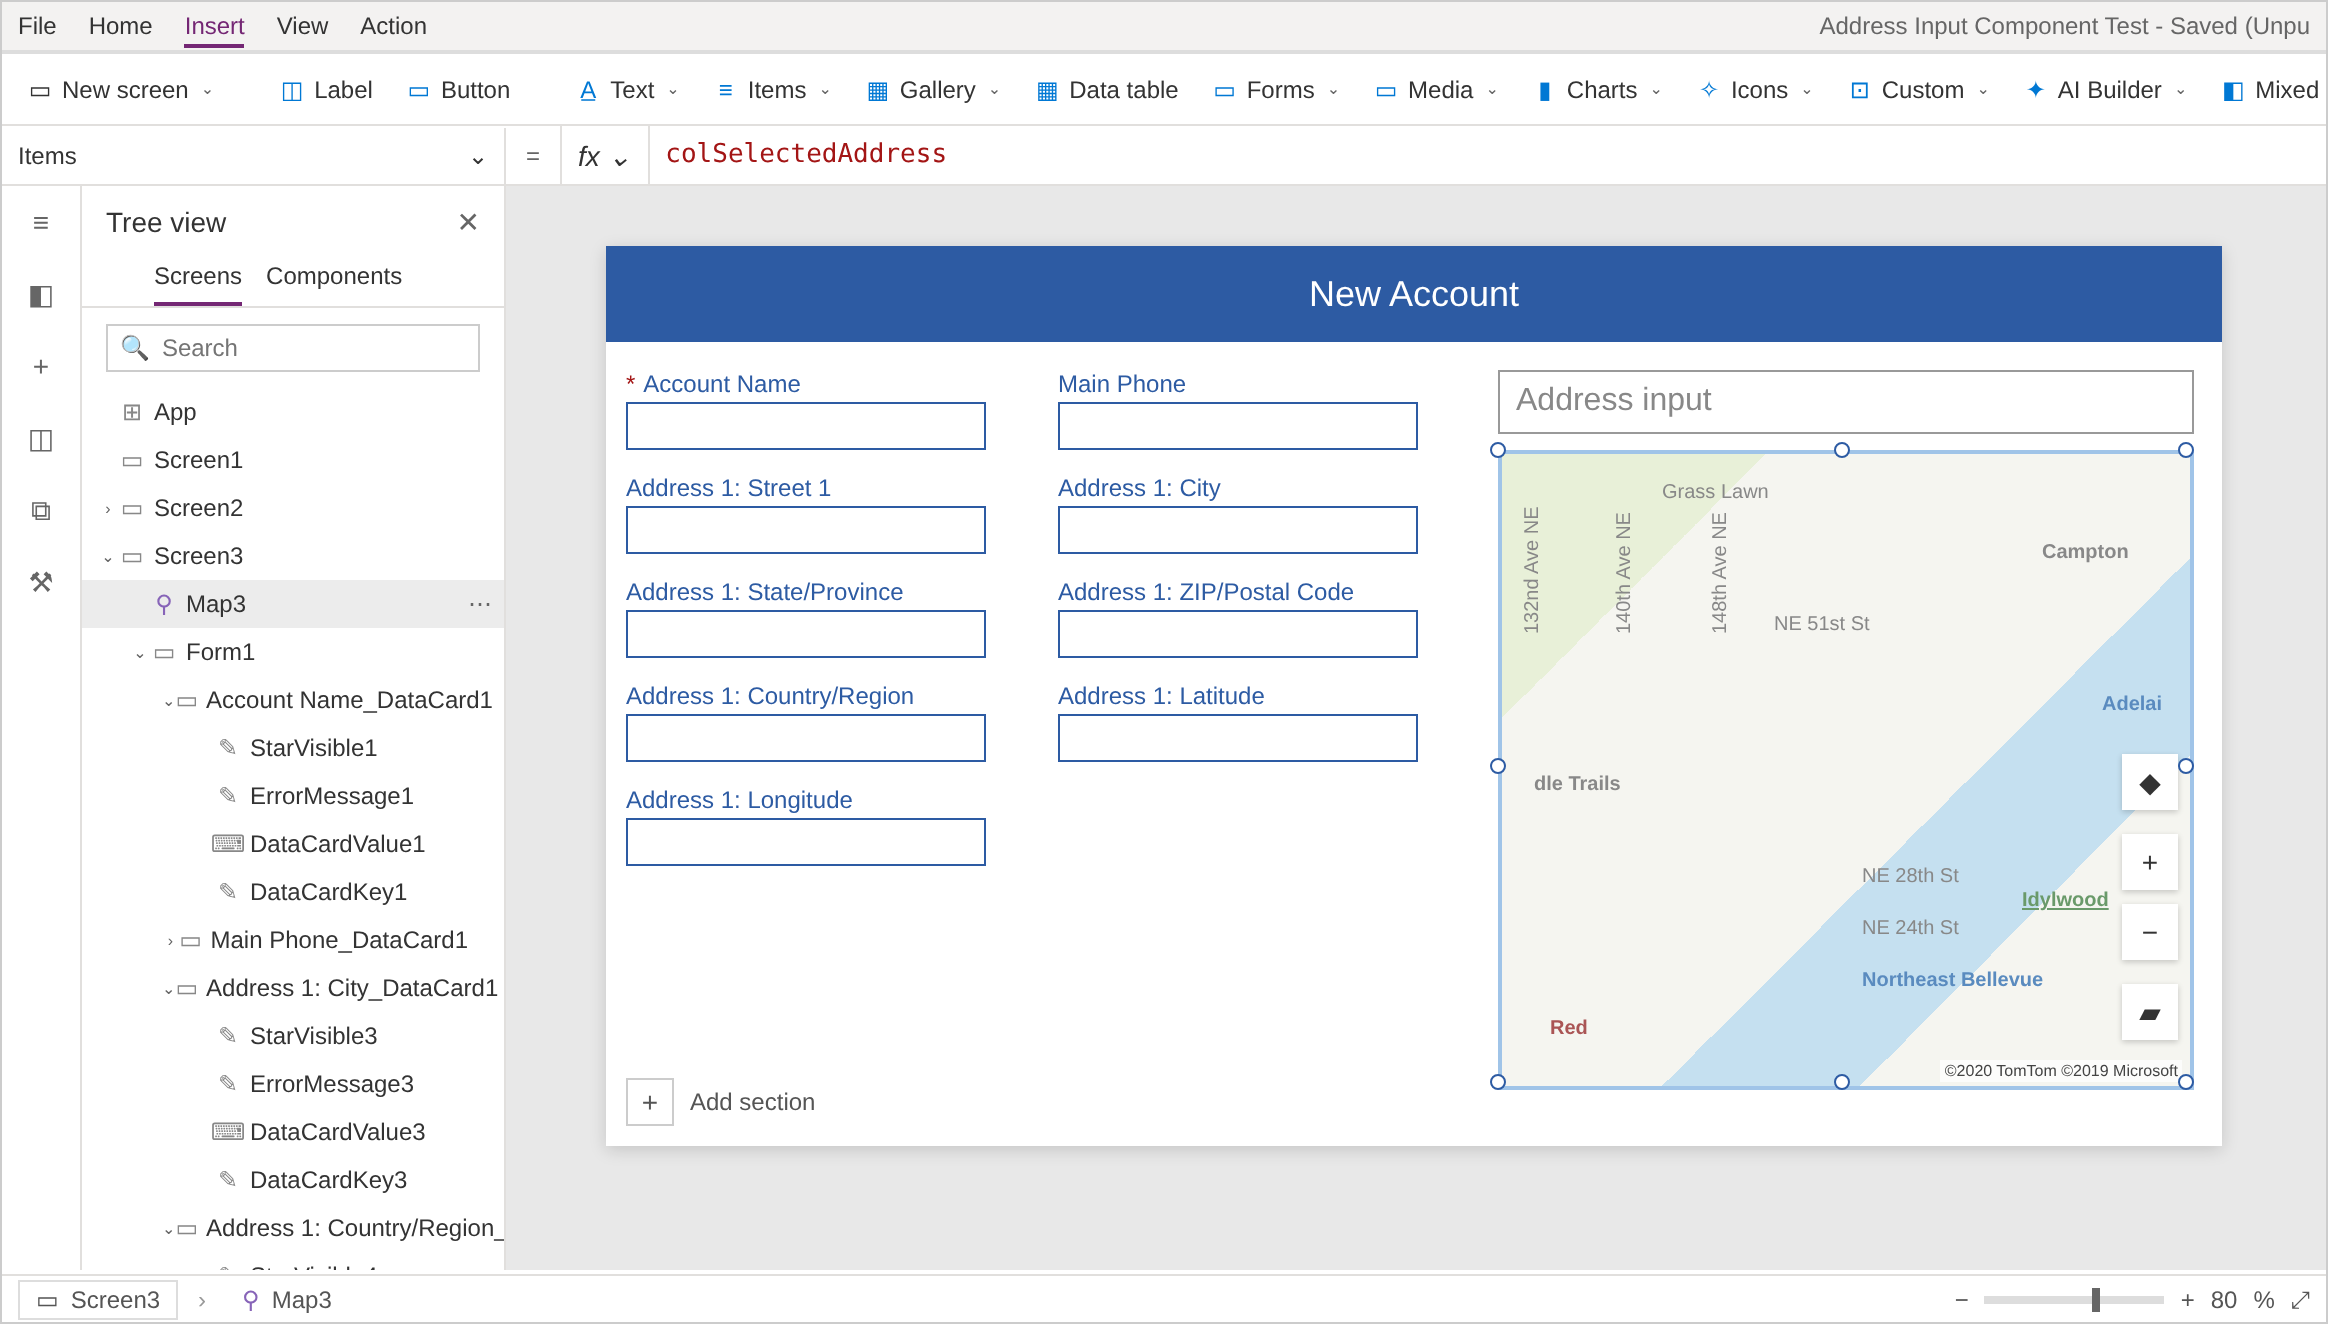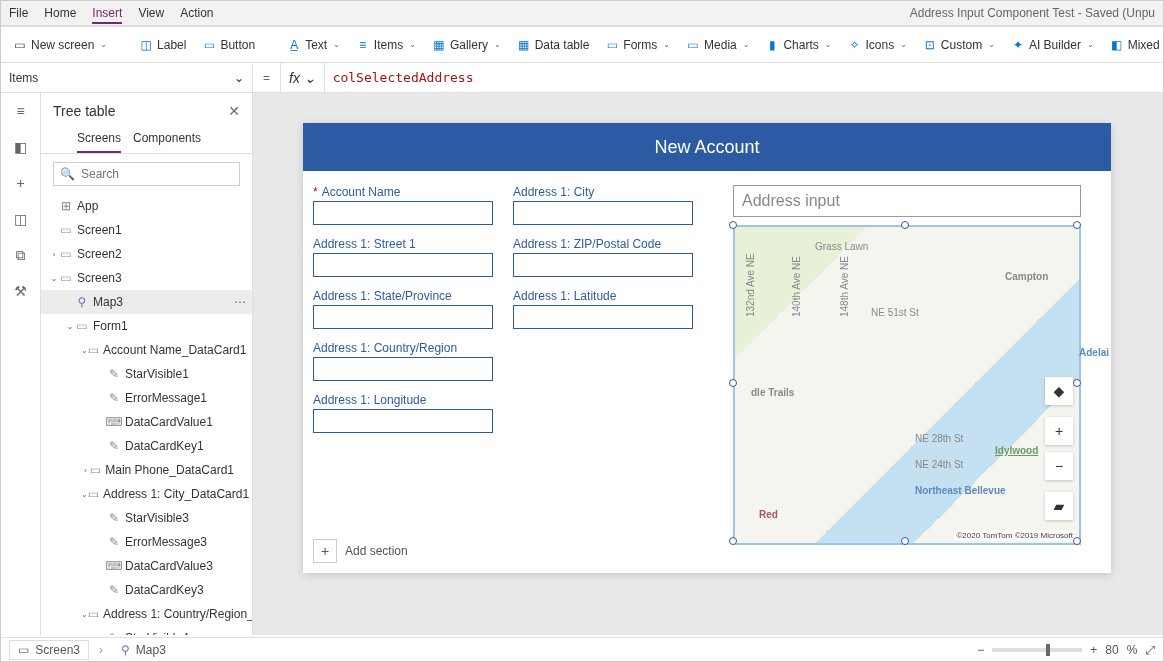--- a/index.html
+++ b/index.html
@@ -40,21 +40,21 @@
 .tree-item.selected { background: #ececec; }
 .tree-item .chev2 { width: 10px; font-size: 8px; color: #666; text-align: center; }
 .tree-item .ticn { width: 14px; display: inline-flex; justify-content: center; margin-right: 4px; color: #888; }
 .tree-item .more { margin-left: auto; color: #666; visibility: hidden; }
 .tree-item.selected .more { visibility: visible; }
 
 .canvas-area { flex: 1; background: #e8e8e8; position: relative; overflow: hidden; }
 .canvas { position: absolute; left: 50px; top: 30px; width: 808px; height: 450px; background: #fff; box-shadow: 0 2px 8px rgba(0,0,0,0.15); }
 .canvas .form-header { height: 48px; background: #2d5ba3; color: #fff; display: flex; align-items: center; justify-content: center; font-size: 18px; font-weight: 400; }
 .canvas .form-body { padding: 14px 10px; display: flex; gap: 40px; }
-.canvas .form-cols { display: flex; gap: 20px; }
+.canvas .form-cols { display: flex; gap: 36px; }
 .fcol { width: 180px; display: flex; flex-direction: column; gap: 12px; }
 .ffield { display: flex; flex-direction: column; }
 .ffield label { font-size: 12px; color: #2d5ba3; margin-bottom: 2px; }
 .ffield .req { color: #a31515; margin-right: 4px; }
 .ffield input { height: 24px; border: 1px solid #2d5ba3; padding: 0 4px; }
 .addr-input { width: 348px; height: 32px; border: 1px solid #999; display: flex; align-items: center; padding: 0 8px; font-size: 16px; color: #888; }
 .map-box { position: relative; width: 348px; height: 320px; border: 2px solid #a0c4e8; margin-top: 8px; background: linear-gradient(135deg, #e8f0d8 0%, #e8f0d8 20%, #f5f5f0 20%, #f5f5f0 60%, #c5e0f0 60%, #c5e0f0 75%, #f5f5f0 75%); }
 .map-box .sel-handle { position: absolute; width: 8px; height: 8px; background: #fff; border: 1px solid #2d5ba3; border-radius: 50%; }
 .map-box .mlabel { position: absolute; font-size: 10px; color: #888; white-space: nowrap; }
 .map-ctrl { position: absolute; right: 6px; width: 28px; height: 28px; background: #fff; box-shadow: 0 1px 3px rgba(0,0,0,0.2); display: flex; align-items: center; justify-content: center; font-size: 14px; color: #333; }
@@ -175,21 +175,21 @@
     <div class="tool">≡</div>
     <div class="tool">◧</div>
     <div class="tool">+</div>
     <div class="tool">◫</div>
     <div class="tool">⧉</div>
     <div class="tool">⚒</div>
   </div>
 
   <div class="treepanel">
     <div class="tp-header">
-      <span>Tree table</span>
+      <span>Tree view</span>
       <span class="close">✕</span>
     </div>
     <div class="tp-tabs">
       <span class="tab active">Screens</span>
       <span class="tab">Components</span>
     </div>
     <div class="tp-search">
       <span style="color:#a31515">🔍</span>
       <input placeholder="Search" style="">
     </div>
@@ -331,20 +331,24 @@
               <div class="ffield">
                 <label>Address 1: Country/Region</label>
                 <input style="">
               </div>
               <div class="ffield">
                 <label>Address 1: Longitude</label>
                 <input style="">
               </div>
             </div>
           <div class="fcol" id="fcol2">
+              <div class="ffield">
+                <label>Main Phone</label>
+                <input style="">
+              </div>
               <div class="ffield">
                 <label>Address 1: City</label>
                 <input style="">
               </div>
               <div class="ffield">
                 <label>Address 1: ZIP/Postal Code</label>
                 <input style="">
               </div>
               <div class="ffield">
                 <label>Address 1: Latitude</label>
@@ -355,21 +359,21 @@
         <div>
           <div class="addr-input">Address input</div>
           <div class="map-box" id="mapbox">
             <div class="map-ctrl" style="top:150px">◆</div>
             <div class="map-ctrl" style="top:190px">+</div>
             <div class="map-ctrl" style="top:225px">−</div>
             <div class="map-ctrl" style="top:265px">▰</div>
             <div class="map-attr">©2020 TomTom ©2019 Microsoft</div>
           <div class="mlabel" style="left: 80px; top: 14px;">Grass Lawn</div>
               <div class="mlabel" style="left: 270px; top: 44px; color: rgb(136, 136, 136); font-weight: 600;">Campton</div>
-              <div class="mlabel" style="left: 300px; top: 120px; color: rgb(90, 139, 191); font-weight: 600; margin-left: 44px;">Adelai</div>
+              <div class="mlabel" style="left: 300px; top: 120px; color: rgb(90, 139, 191); font-weight: 600;">Adelai</div>
               <div class="mlabel" style="left: 16px; top: 160px; font-weight: 700;">dle Trails</div>
               <div class="mlabel" style="left: 24px; top: 282px; color: rgb(170, 85, 85); font-weight: 700;">Red</div>
               <div class="mlabel" style="left: 260px; top: 218px; color: rgb(106, 154, 106); font-weight: 600; text-decoration: underline;">Idylwood</div>
               <div class="mlabel" style="left: 180px; top: 258px; color: rgb(90, 139, 191); font-weight: 600;">Northeast Bellevue</div>
               <div class="mlabel" style="left: 136px; top: 80px;">NE 51st St</div>
               <div class="mlabel" style="left: 180px; top: 206px;">NE 28th St</div>
               <div class="mlabel" style="left: 180px; top: 232px;">NE 24th St</div>
               <div class="mlabel" style="left: 10px; top: 90px; transform: rotate(-90deg); transform-origin: left top;">132nd Ave NE</div>
               <div class="mlabel" style="left: 56px; top: 90px; transform: rotate(-90deg); transform-origin: left top;">140th Ave NE</div>
               <div class="mlabel" style="left: 104px; top: 90px; transform: rotate(-90deg); transform-origin: left top;">148th Ave NE</div>

